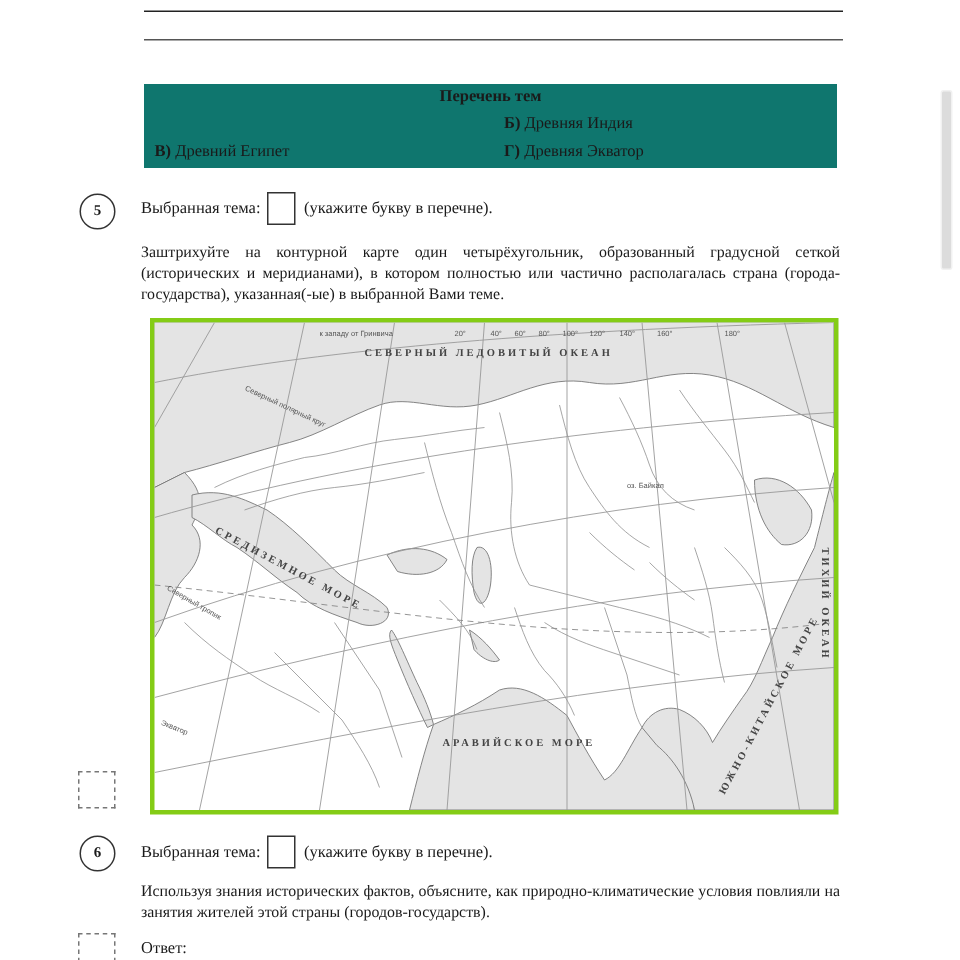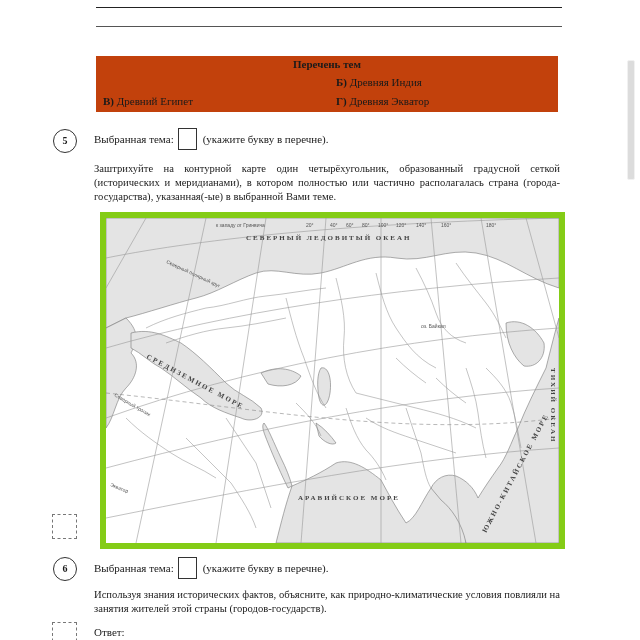--- a/index.html
+++ b/index.html
@@ -24,21 +24,21 @@
     }
     .rule.r1 { top: 7px; }
     .rule.r2 { top: 26px; background: #555; }
 
     .topics {
       position: absolute;
       left: 96px;
       top: 56px;
       width: 462px;
       height: 56px;
-      background: #c2410c;
+      background: #0f766e;
     }
     .topics-title {
       position: absolute;
       left: 0;
       width: 100%;
       top: 2px;
       text-align: center;
       font-weight: bold;
       font-size: 11px;
     }
@@ -126,21 +126,21 @@
       top: 626px;
       font-size: 11px;
     }
 
     .map {
       position: absolute;
       left: 100px;
       top: 212px;
       width: 453px;
       height: 325px;
-      border: 6px solid #84cc16;
+      border: 3px solid #84cc16;
       background: #ffffff;
       overflow: hidden;
     }
     .map svg { display: block; }
     .map-label {
       font-family: "Liberation Serif", "DejaVu Serif", serif;
       font-size: 7px;
       font-weight: bold;
       letter-spacing: 2px;
       fill: #444;

